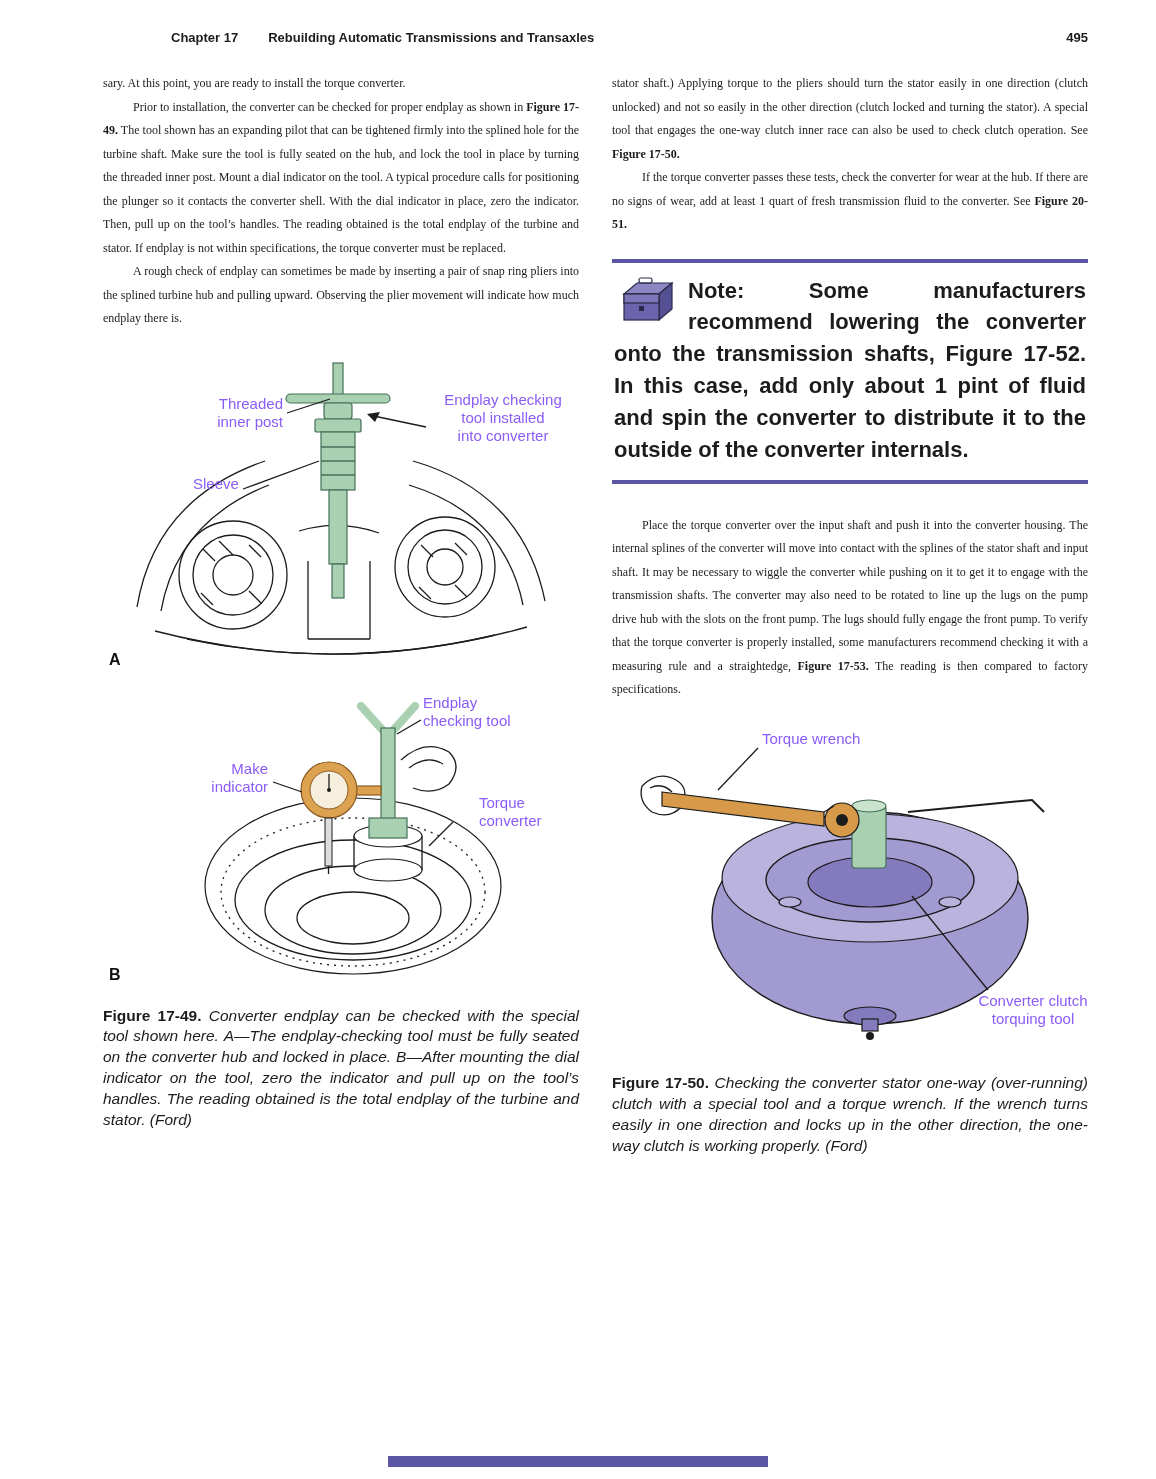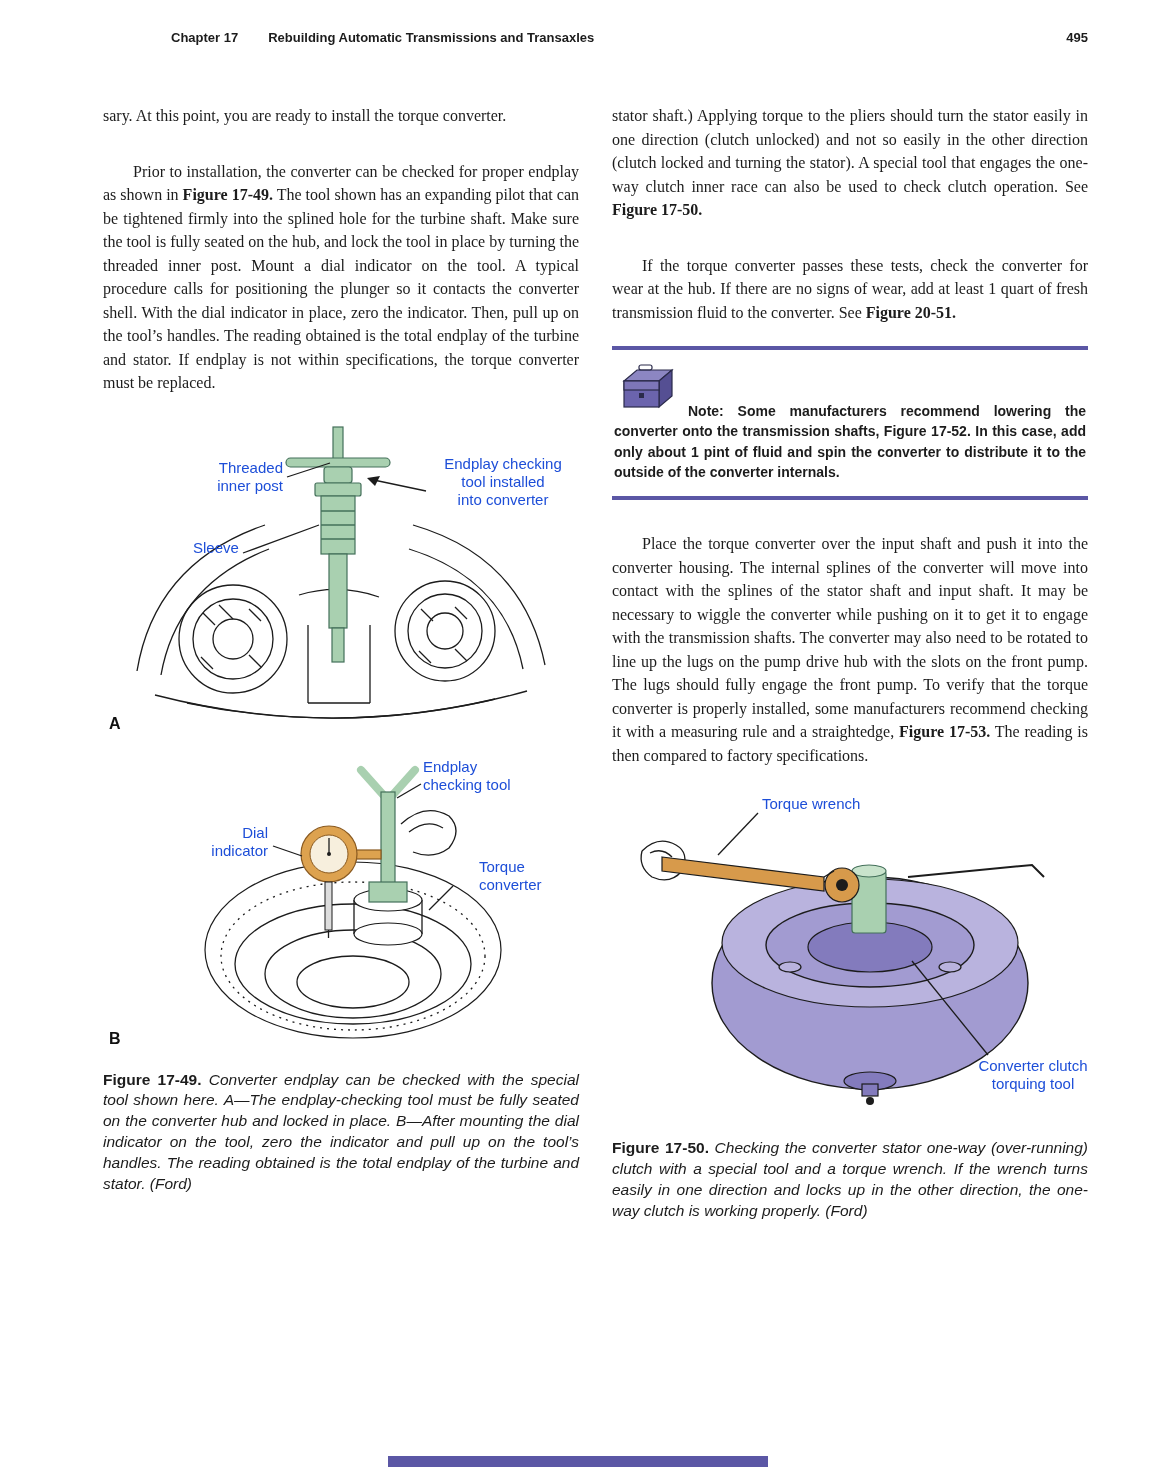--- a/index.html
+++ b/index.html
@@ -29,33 +29,32 @@
     font-family:"Liberation Sans", sans-serif;font-weight:bold;font-size:13px;
     display:flex;align-items:baseline;
   }
   .header .chapter{margin-left:68px;}
   .header .title{margin-left:30px;}
   .header .pagenum{margin-left:auto;}
   .column{position:absolute;top:72px;width:476px;}
   .col-left{left:103px;}
   .col-right{left:612px;}
   p.body{
-    font-size:16px;line-height:23.5px;text-align:justify;
+    font-size:12px;line-height:23.5px;text-align:justify;
     text-indent:30px;
-    margin-top:32px;
   }
   p.body.noindent{text-indent:0;}
   .b{font-weight:bold;}
   .i{font-style:italic;}
   .figure{position:relative;width:476px;}
   .figure svg{position:absolute;left:0;top:0;}
   .fig-label{
     position:absolute;
     font-family:"Liberation Sans", sans-serif;
-    font-size:15px;line-height:1.22;color:#1d4ed8;
+    font-size:15px;line-height:1.22;color:#8b5cf6;
     white-space:pre-line;
   }
   .fig-label.right{text-align:right;}
   .fig-label.center{text-align:center;}
   .part-letter{
     position:absolute;
     font-family:"Liberation Sans", sans-serif;
     font-weight:bold;font-size:16px;color:#111;
   }
   .caption{
@@ -68,21 +67,21 @@
     border-bottom:4px solid var(--rule-purple);
     margin:22px 0 30px 0;
     padding:12px 2px 14px 2px;
     overflow:hidden;
   }
   .note-icon{
     float:left;width:62px;height:48px;margin:2px 12px 4px 0;
   }
   .note-text{
     font-family:"Liberation Sans", sans-serif;
-    font-size:14px;line-height:1.45;text-align:justify;margin-top:39px;
+    font-size:22px;line-height:1.45;text-align:justify;
   }
   .bottom-bar{
     position:absolute;left:50%;transform:translateX(-50%);
     bottom:12px;width:380px;height:11px;
     background:var(--bar-purple);
   }
   
   .ink-line{stroke:var(--ink);fill:none;stroke-width:1.3px;}
   .ink-line2{stroke:var(--ink);fill:none;stroke-width:2px;}
   .ink-fill{fill:var(--ink);stroke:none;}
@@ -103,20 +102,21 @@
 
 <div class="header">
   <span class="chapter">Chapter 17</span>
   <span class="title">Rebuilding Automatic Transmissions and Transaxles</span>
   <span class="pagenum">495</span>
 </div>
 
 <div class="column col-left">
   <p class="body noindent"><span>sary. At this point, you are ready to install the torque converter.</span></p>
   <p class="body"><span>Prior to installation, the converter can be checked for proper endplay as shown in </span><span class="b">Figure 17-49.</span><span> The tool shown has an expanding pilot that can be tightened firmly into the splined hole for the turbine shaft. Make sure the tool is fully seated on the hub, and lock the tool in place by turning the threaded inner post. Mount a dial indicator on the tool. A typical procedure calls for positioning the plunger so it contacts the converter shell. With the dial indicator in place, zero the indicator. Then, pull up on the tool’s handles. The reading obtained is the total endplay of the turbine and stator. If endplay is not within specifications, the torque converter must be replaced.</span></p>
+  <p class="body"><span>A rough check of endplay can sometimes be made by inserting a pair of snap ring pliers into the splined turbine hub and pulling upward. Observing the plier movement will indicate how much endplay there is.</span></p>
 
   <div class="figure" style="height:335px;margin-top:18px;">
     <svg viewBox="0 0 476 335" width="476" height="335">
 
       <path class="ink-line" d="M 34 258 Q 52 150 162 112"></path>
       <path class="ink-line" d="M 58 262 Q 74 172 166 136"></path>
       <path class="ink-line" d="M 310 112 Q 420 144 442 252"></path>
       <path class="ink-line" d="M 306 136 Q 402 166 420 256"></path>
       <path class="ink-line" d="M 52 282 Q 238 330 424 278"></path>
       <path class="ink-line" d="M 84 290 Q 238 322 392 286"></path>
@@ -184,21 +184,21 @@
       <circle class="ink-fill" cx="226" cy="96" r="2"></circle>
       <rect class="grey-part" x="222" y="124" width="7" height="48"></rect>
       <line class="ink-line" x1="225.5" y1="172" x2="225.5" y2="180"></line>
 
       <path class="ink-line" d="M 318 26 L 294 40"></path>
       <path class="ink-line" d="M 170 88 L 199 98"></path>
       <path class="ink-line" d="M 350 128 L 326 152"></path>
     </svg>
     <div class="fig-label" style="left:320px;top:0;width:150px;">Endplay
 checking tool</div>
-    <div class="fig-label right" style="left:70px;top:66px;width:95px;">Dial
+    <div class="fig-label right" style="left:70px;top:66px;width:95px;">Make
 indicator</div>
     <div class="fig-label" style="left:352px;top:100px;margin-left:24px;">Torque
 converter</div>
     <div class="part-letter" style="left:6px;top:272px;">B</div>
   </div>
 
   <p class="caption"><span class="b">Figure 17-49. </span><span class="i">Converter endplay can be checked with the special tool shown here. A—The endplay-checking tool must be fully seated on the converter hub and locked in place. B—After mounting the dial indicator on the tool, zero the indicator and pull up on the tool’s handles. The reading obtained is the total endplay of the turbine and stator. (Ford)</span></p>
 </div>
 
 <div class="column col-right">

